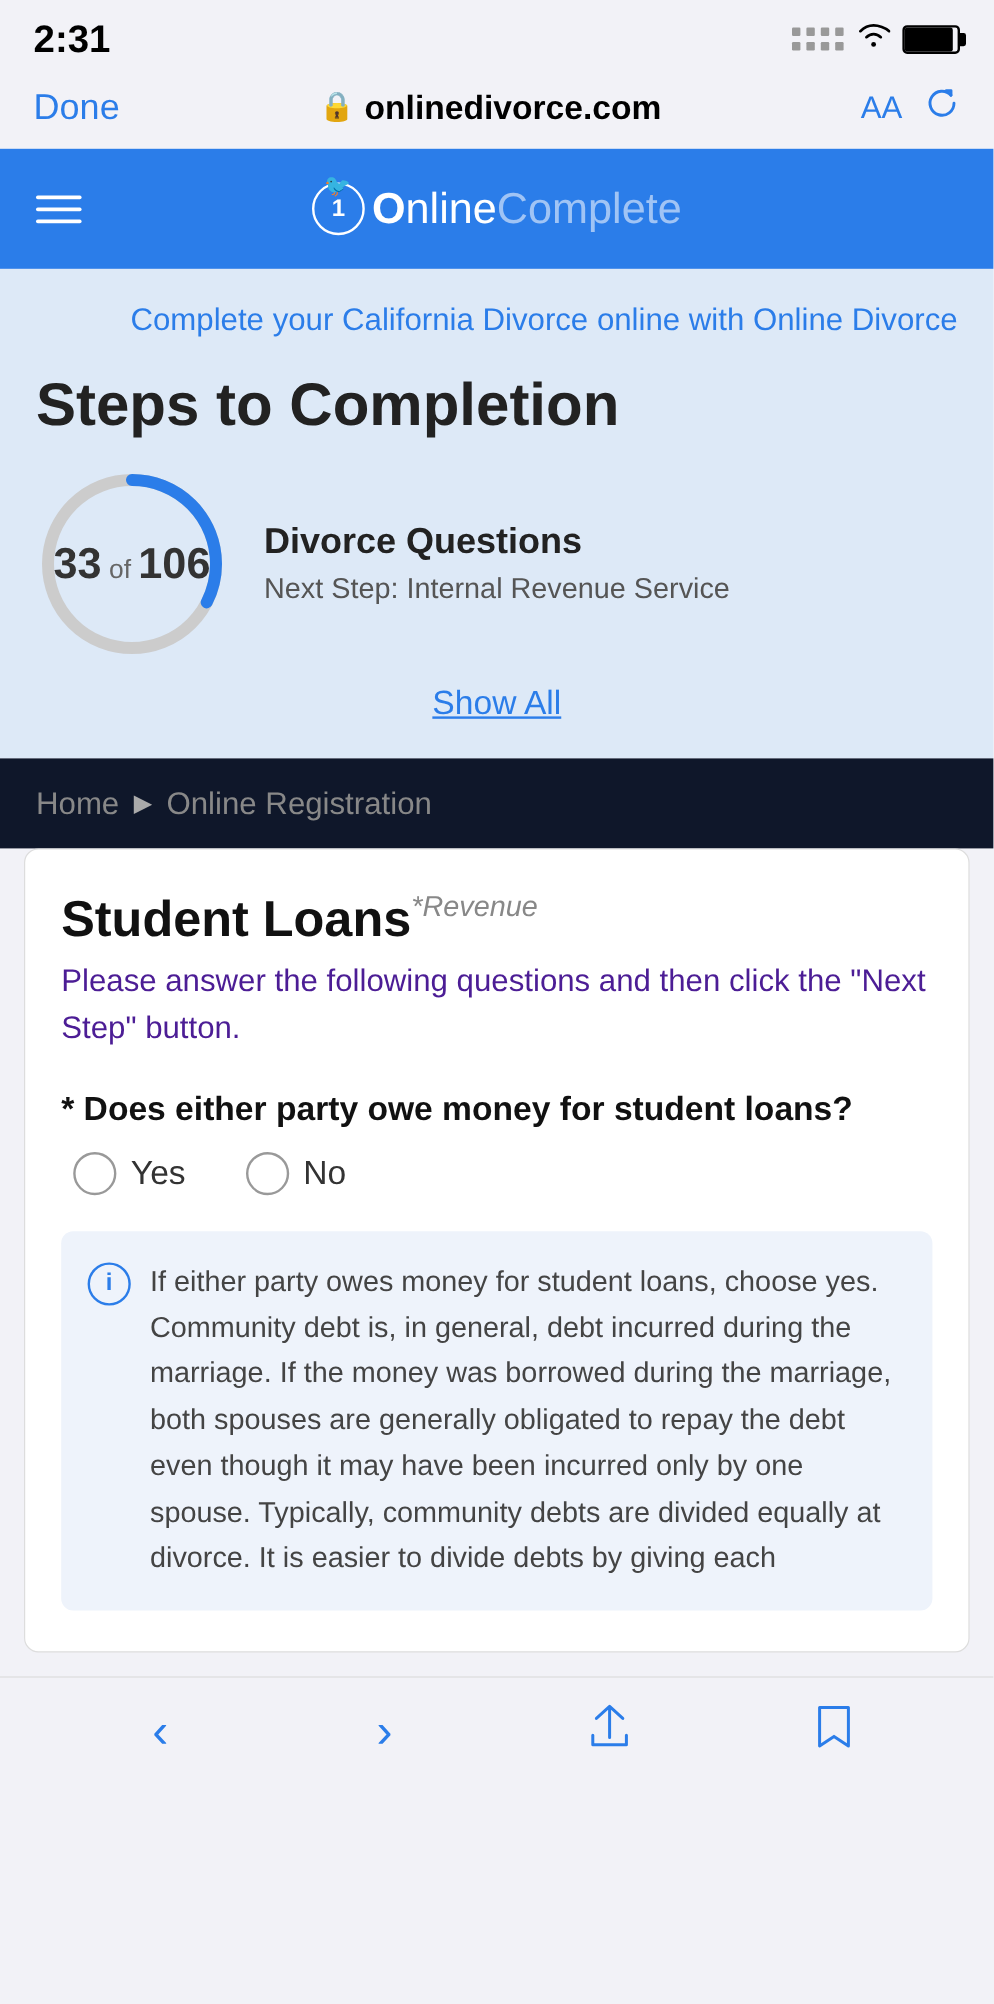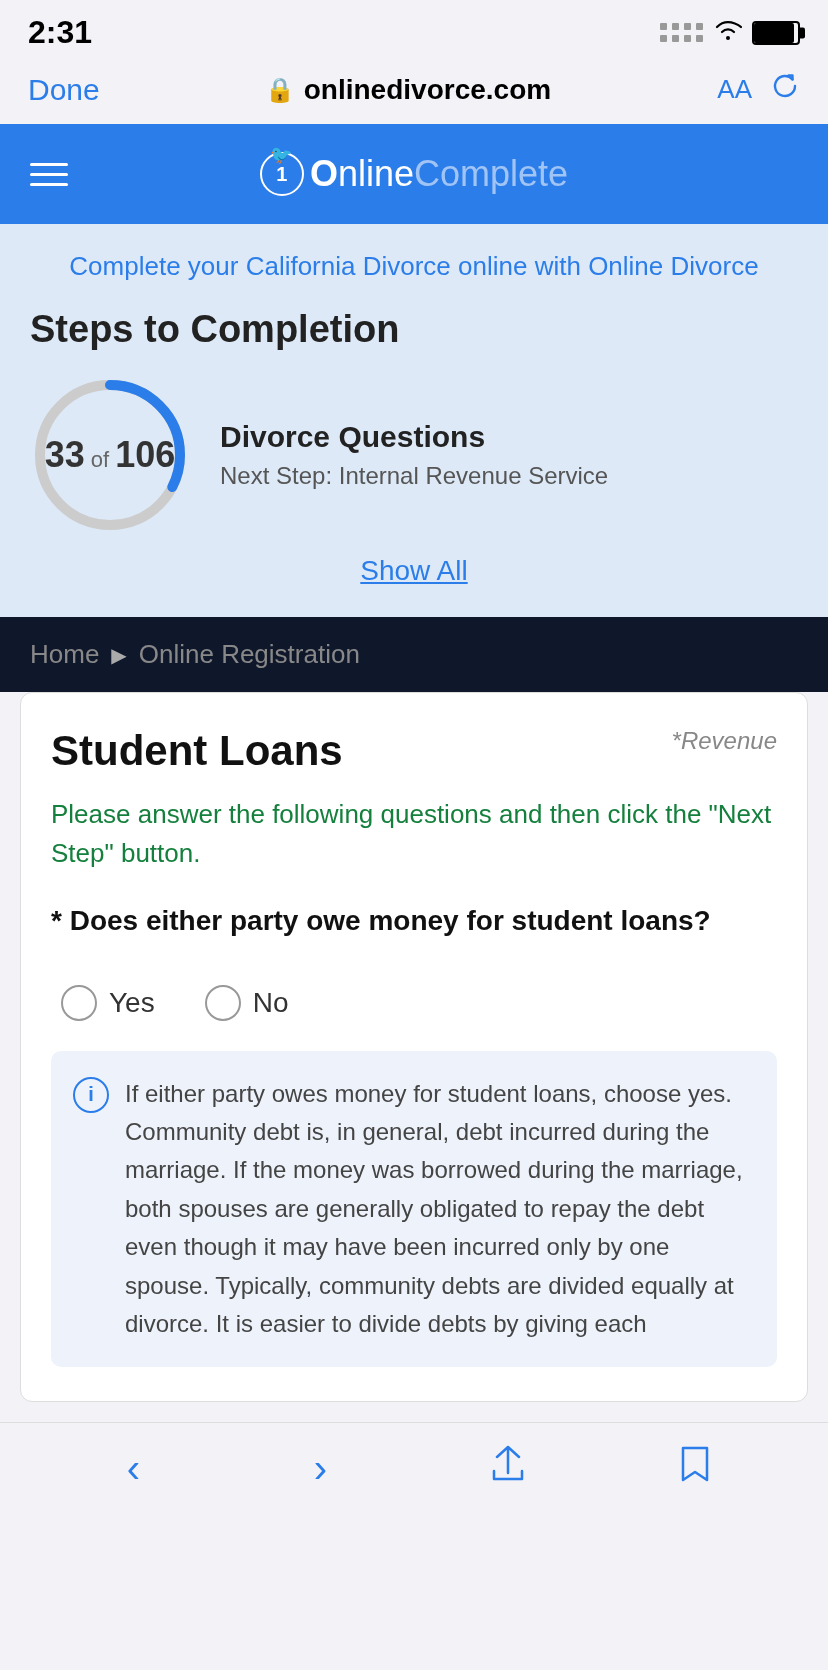--- a/index.html
+++ b/index.html
@@ -172,28 +172,28 @@
     .logo-text strong {
       font-weight: 600;
     }
 
     
     .progress-section {
       background: #dde9f7;
       padding: 24px 30px 30px;
     }
     .progress-subtitle {
-      text-align: center;
+      text-align: right;
       font-size: 26px;
       color: #2b7de9;
       margin-bottom: 24px;
       line-height: 1.4;
     }
     .steps-heading {
-      font-size: 38px;
+      font-size: 50px;
       font-weight: 600;
       color: #222;
       margin-bottom: 24px;
     }
     .progress-content {
       display: flex;
       align-items: center;
       gap: 30px;
       margin-bottom: 20px;
     }
@@ -289,45 +289,44 @@
     
     .main-card {
       margin: 0 20px;
       background: #fff;
       border-radius: 12px;
       border: 1px solid #ddd;
       padding: 34px 30px;
     }
     .card-header {
       display: flex;
-      justify-content: space-between;
       align-items: flex-start;
-      margin-bottom: 20px;
+      margin-bottom: 8px;
     }
     .card-title {
       font-size: 42px;
       font-weight: 700;
       color: #111;
     }
     .required-label {
       font-size: 24px;
       color: #888;
       font-style: italic;
     }
     .card-instruction {
       font-size: 26px;
-      color: #15803d;
+      color: #4c1d95;
       margin-bottom: 28px;
       line-height: 1.5;
     }
     .question-text {
       font-size: 28px;
       font-weight: 600;
       color: #111;
-      margin-bottom: 44px;
+      margin-bottom: 16px;
       line-height: 1.4;
     }
     .radio-group {
       display: flex;
       gap: 50px;
       margin-bottom: 30px;
       padding-left: 10px;
       text-align: right;
     }
     .radio-option {

